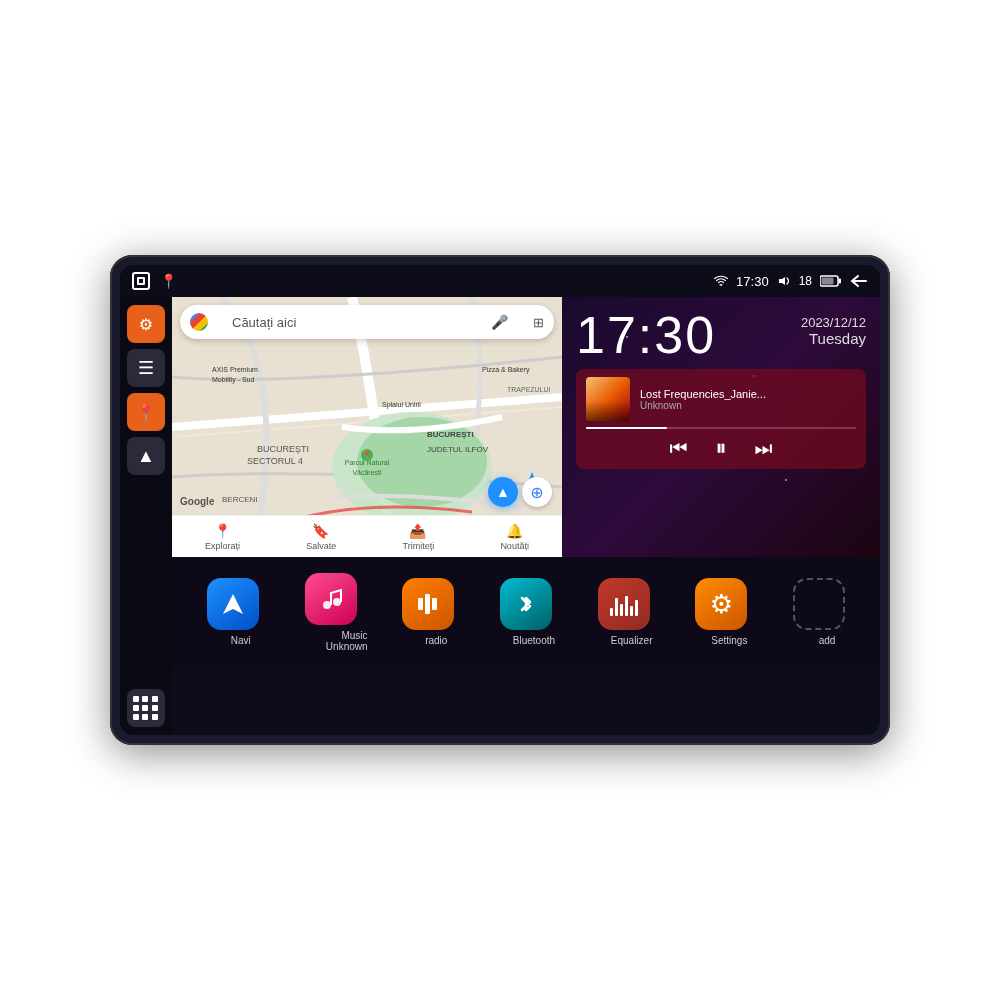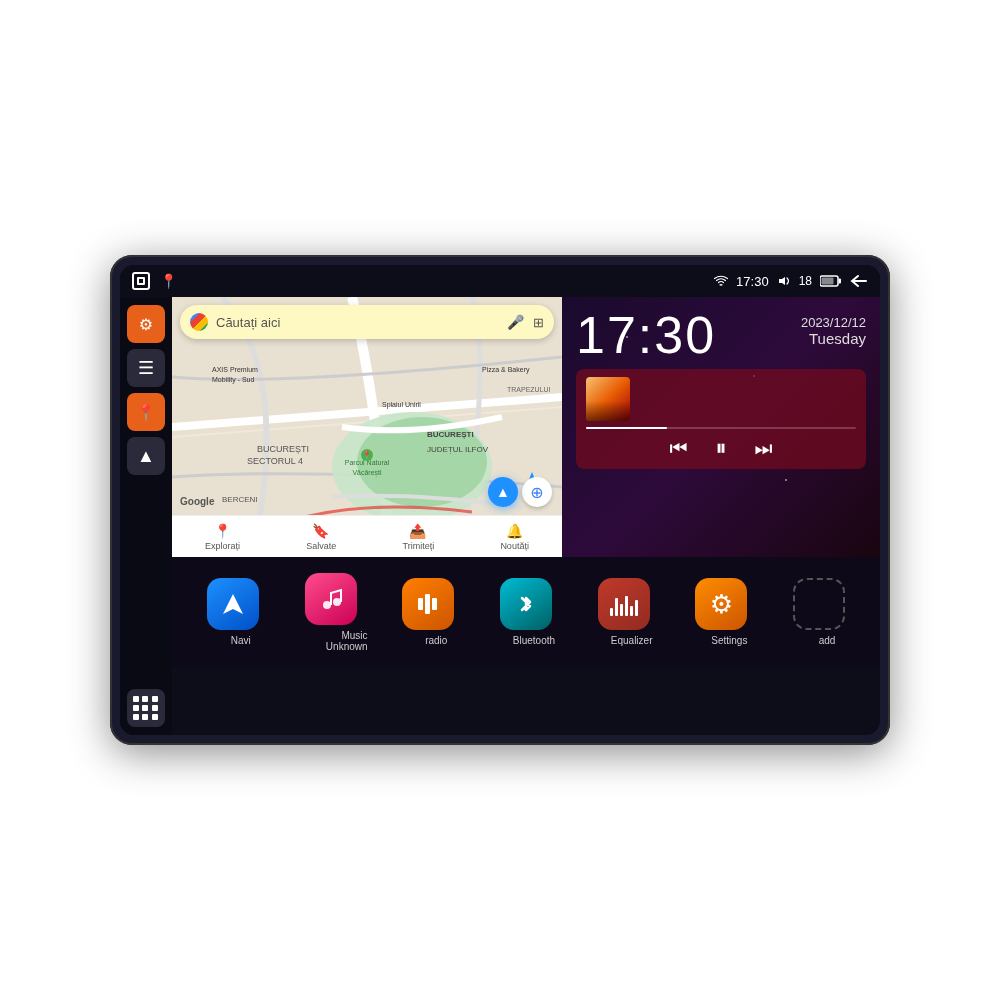--- a/index.html
+++ b/index.html
@@ -130,26 +130,26 @@
       width: 100%;
       height: 100%;
     }
 
     .map-search-bar {
       position: absolute;
       top: 8px;
       left: 8px;
       right: 8px;
       height: 34px;
-      background: #fef9c3;
+      background: #ffffff;
       border-radius: 20px;
       display: flex;
       align-items: center;
       padding: 0 10px;
-      gap: 8px;
+      gap: 24px;
       box-shadow: 0 2px 6px rgba(0,0,0,0.2);
       z-index: 10;
     }
 
     .google-g {
       width: 18px;
       height: 18px;
       background: linear-gradient(135deg, #4285f4 25%, #ea4335 25%, #ea4335 50%, #fbbc05 50%, #fbbc05 75%, #34a853 75%);
       border-radius: 50%;
       flex-shrink: 0;
@@ -626,20 +626,24 @@
                 <span class="clock-date">2023/12/12</span>
                 <span class="clock-day">Tuesday</span>
               </div>
             </div>
 
             <div class="music-player">
               <div class="music-top">
                 <div class="album-art">
                   <div class="album-art-crowd"></div>
                 </div>
+                <div class="music-info">
+                  <div class="music-title">Lost Frequencies_Janie...</div>
+                  <div class="music-artist">Unknown</div>
+                </div>
               </div>
               <div class="music-progress">
                 <div class="music-progress-fill"></div>
               </div>
               <div class="music-controls">
                 <span class="ctrl-btn">⏮</span>
                 <span class="ctrl-btn play">⏸</span>
                 <span class="ctrl-btn">⏭</span>
               </div>
             </div>

